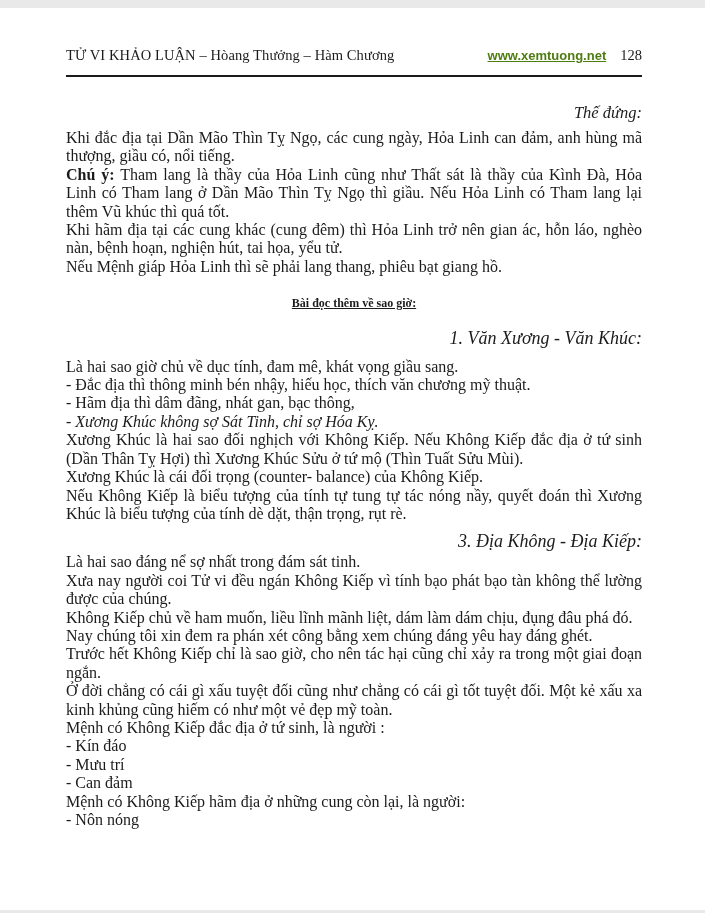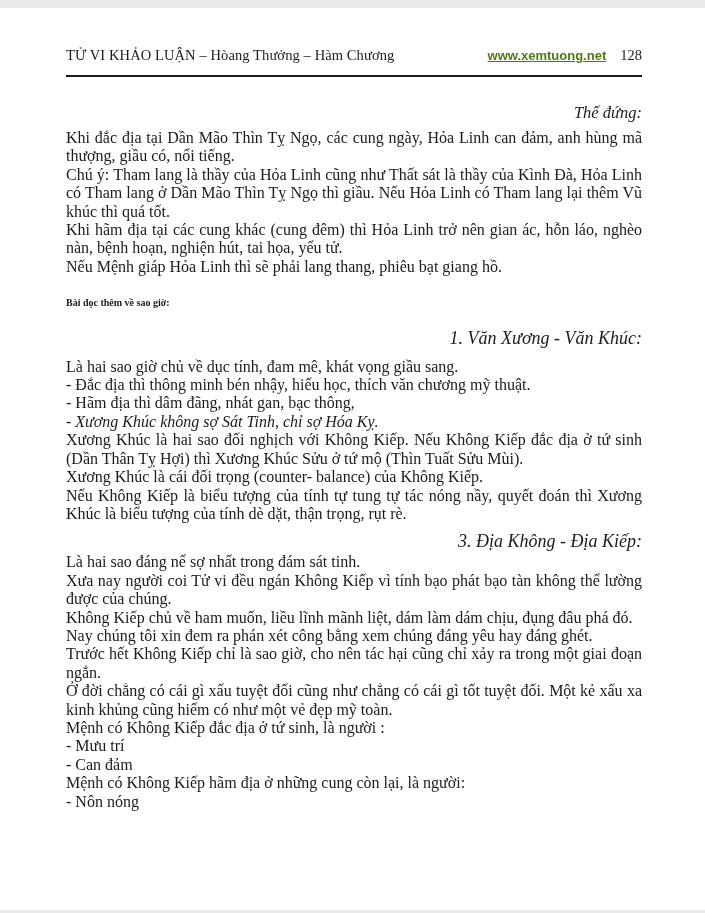--- a/index.html
+++ b/index.html
@@ -26,23 +26,23 @@
     color:#4d7c0f;text-decoration:underline;cursor:pointer;
   }
   .pagenum{margin-left:14px;font-size:14.5px;}
   .rule{margin-top:10px;border-bottom:2px solid #1a1a1a;height:0;}
 
   p{margin:0;font-size:16px;line-height:18.4px;text-align:justify;}
   .lead-heading{
     margin-top:25px;margin-bottom:6px;
     font-style:italic;font-size:16.5px;line-height:21px;text-align:right;
   }
-  .note-label{font-weight:normal;}
+  .note-label{font-weight:bold;}
   .read-more{
-    margin-top:18px;font-weight:bold;font-size:10px;line-height:18.4px;text-align:left;
+    margin-top:18px;font-weight:bold;font-size:12px;line-height:18.4px;text-align:center;text-decoration:underline;
   }
   .sec-heading{
     margin-top:13px;margin-bottom:8px;
     font-style:italic;font-size:18px;line-height:24px;text-align:right;
   }
   .sec-heading.second{margin-top:6px;margin-bottom:0;}
   .italic{font-style:italic;}
 </style>
 </head>
 <body>
@@ -74,18 +74,19 @@
   <p>Nếu Không Kiếp là biểu tượng của tính tự tung tự tác nóng nầy, quyết đoán thì Xương Khúc là biểu tượng của tính dè dặt, thận trọng, rụt rè.</p>
 
   <p class="sec-heading second">3. Địa Không - Địa Kiếp:</p>
   <p>Là hai sao đáng nể sợ nhất  trong đám sát tinh.</p>
   <p>Xưa nay người coi Tử vi đều ngán Không Kiếp vì tính bạo phát bạo tàn không thể lường được của chúng.</p>
   <p>Không Kiếp chủ về ham muốn, liều lĩnh mãnh liệt, dám làm dám chịu, đụng đâu phá đó.</p>
   <p>Nay chúng tôi xin đem ra phán xét công bằng xem chúng đáng yêu hay đáng ghét.</p>
   <p>Trước hết Không Kiếp chỉ là sao giờ, cho nên tác hại cũng chỉ xảy ra trong một giai  đoạn ngắn.</p>
   <p>Ở đời chẳng có cái gì xấu tuyệt đối cũng như chẳng có cái gì tốt tuyệt đối. Một kẻ xấu xa kinh khủng cũng hiếm có như một vẻ đẹp mỹ toàn.</p>
   <p>Mệnh có Không Kiếp  đắc địa ở tứ sinh, là người :</p>
+  <p>- Kín đáo</p>
   <p>- Mưu trí</p>
   <p>- Can đảm</p>
   <p>Mệnh có Không Kiếp hãm địa ở những cung còn lại, là người:</p>
   <p>- Nôn nóng</p>
 
 </div>
 
 </body></html>

